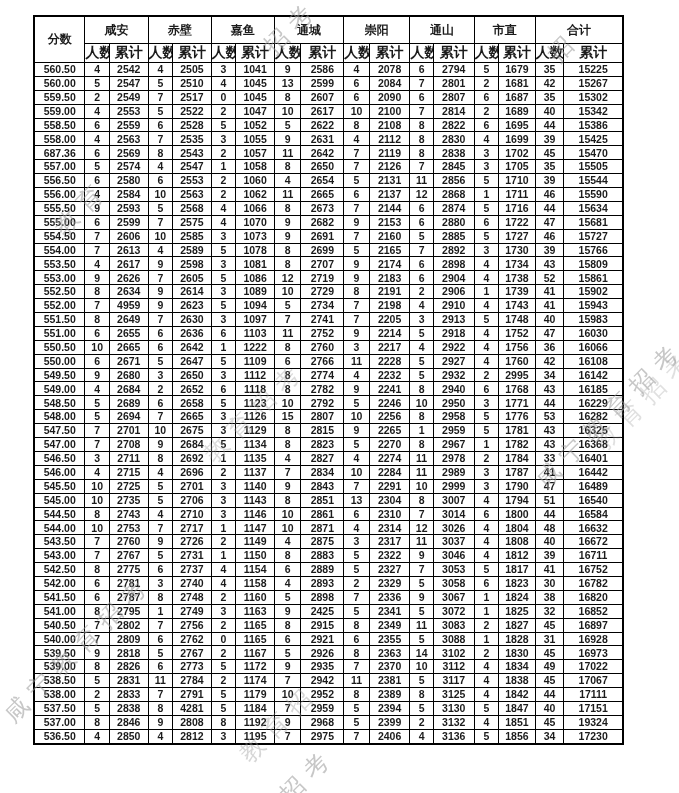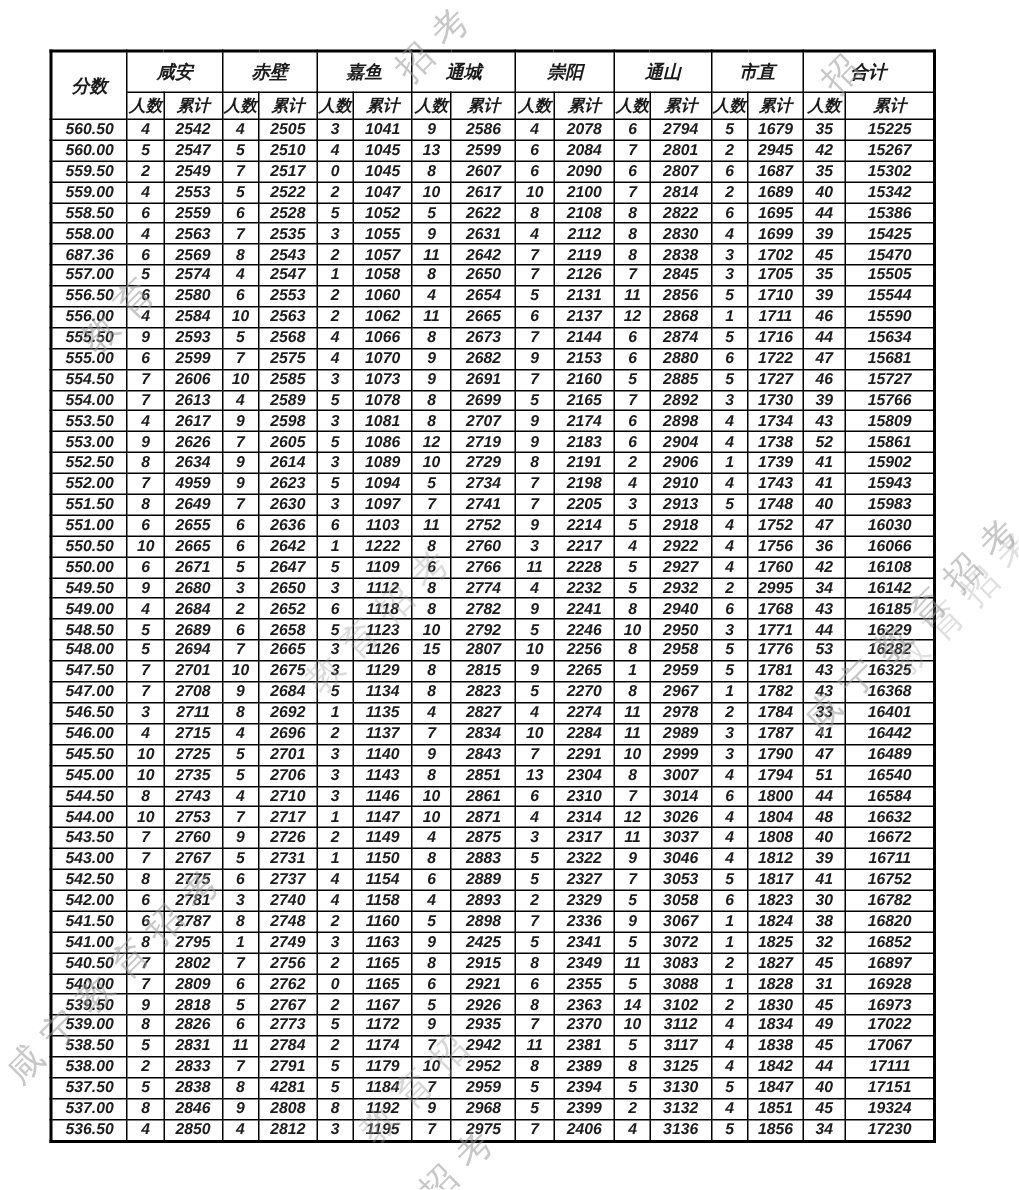--- a/index.html
+++ b/index.html
@@ -11,44 +11,43 @@
   .sheet {
     position: relative;
     width: 679px;
     height: 793px;
     background: #ffffff;
     overflow: hidden;
   }
   table.score-table {
     position: absolute;
     left: 33px;
-    top: 33px;
+    top: 15px;
     width: 591px;
     border-collapse: collapse;
     table-layout: fixed;
     border: 2px solid #000;
-    font-style: italic;
   }
   .score-table th, .score-table td {
     border: 1px solid #000;
     text-align: center;
     vertical-align: middle;
     padding: 0;
     white-space: nowrap;
     overflow: hidden;
     color: #1b1b1b;
   }
   .score-table thead tr.region-row th {
     height: 26px;
     font-size: 12px;
     font-weight: bold;
   }
   .score-table thead tr.sub-row th {
     height: 17px;
-    font-size: 11px;
+    font-size: 14px;
     font-weight: bold;
   }
   .score-table tbody td {
     height: 12.9px;
     font-size: 10.5px;
     font-weight: bold;
     line-height: 1;
   }
   .wm-layer {
     position: absolute;
@@ -152,21 +151,21 @@
           <td>2510</td>
           <td>4</td>
           <td>1045</td>
           <td>13</td>
           <td>2599</td>
           <td>6</td>
           <td>2084</td>
           <td>7</td>
           <td>2801</td>
           <td>2</td>
-          <td>2945</td>
+          <td>1681</td>
           <td>42</td>
           <td>15267</td>
         </tr>
         <tr>
           <td>559.50</td>
           <td>2</td>
           <td>2549</td>
           <td>7</td>
           <td>2517</td>
           <td>0</td>

